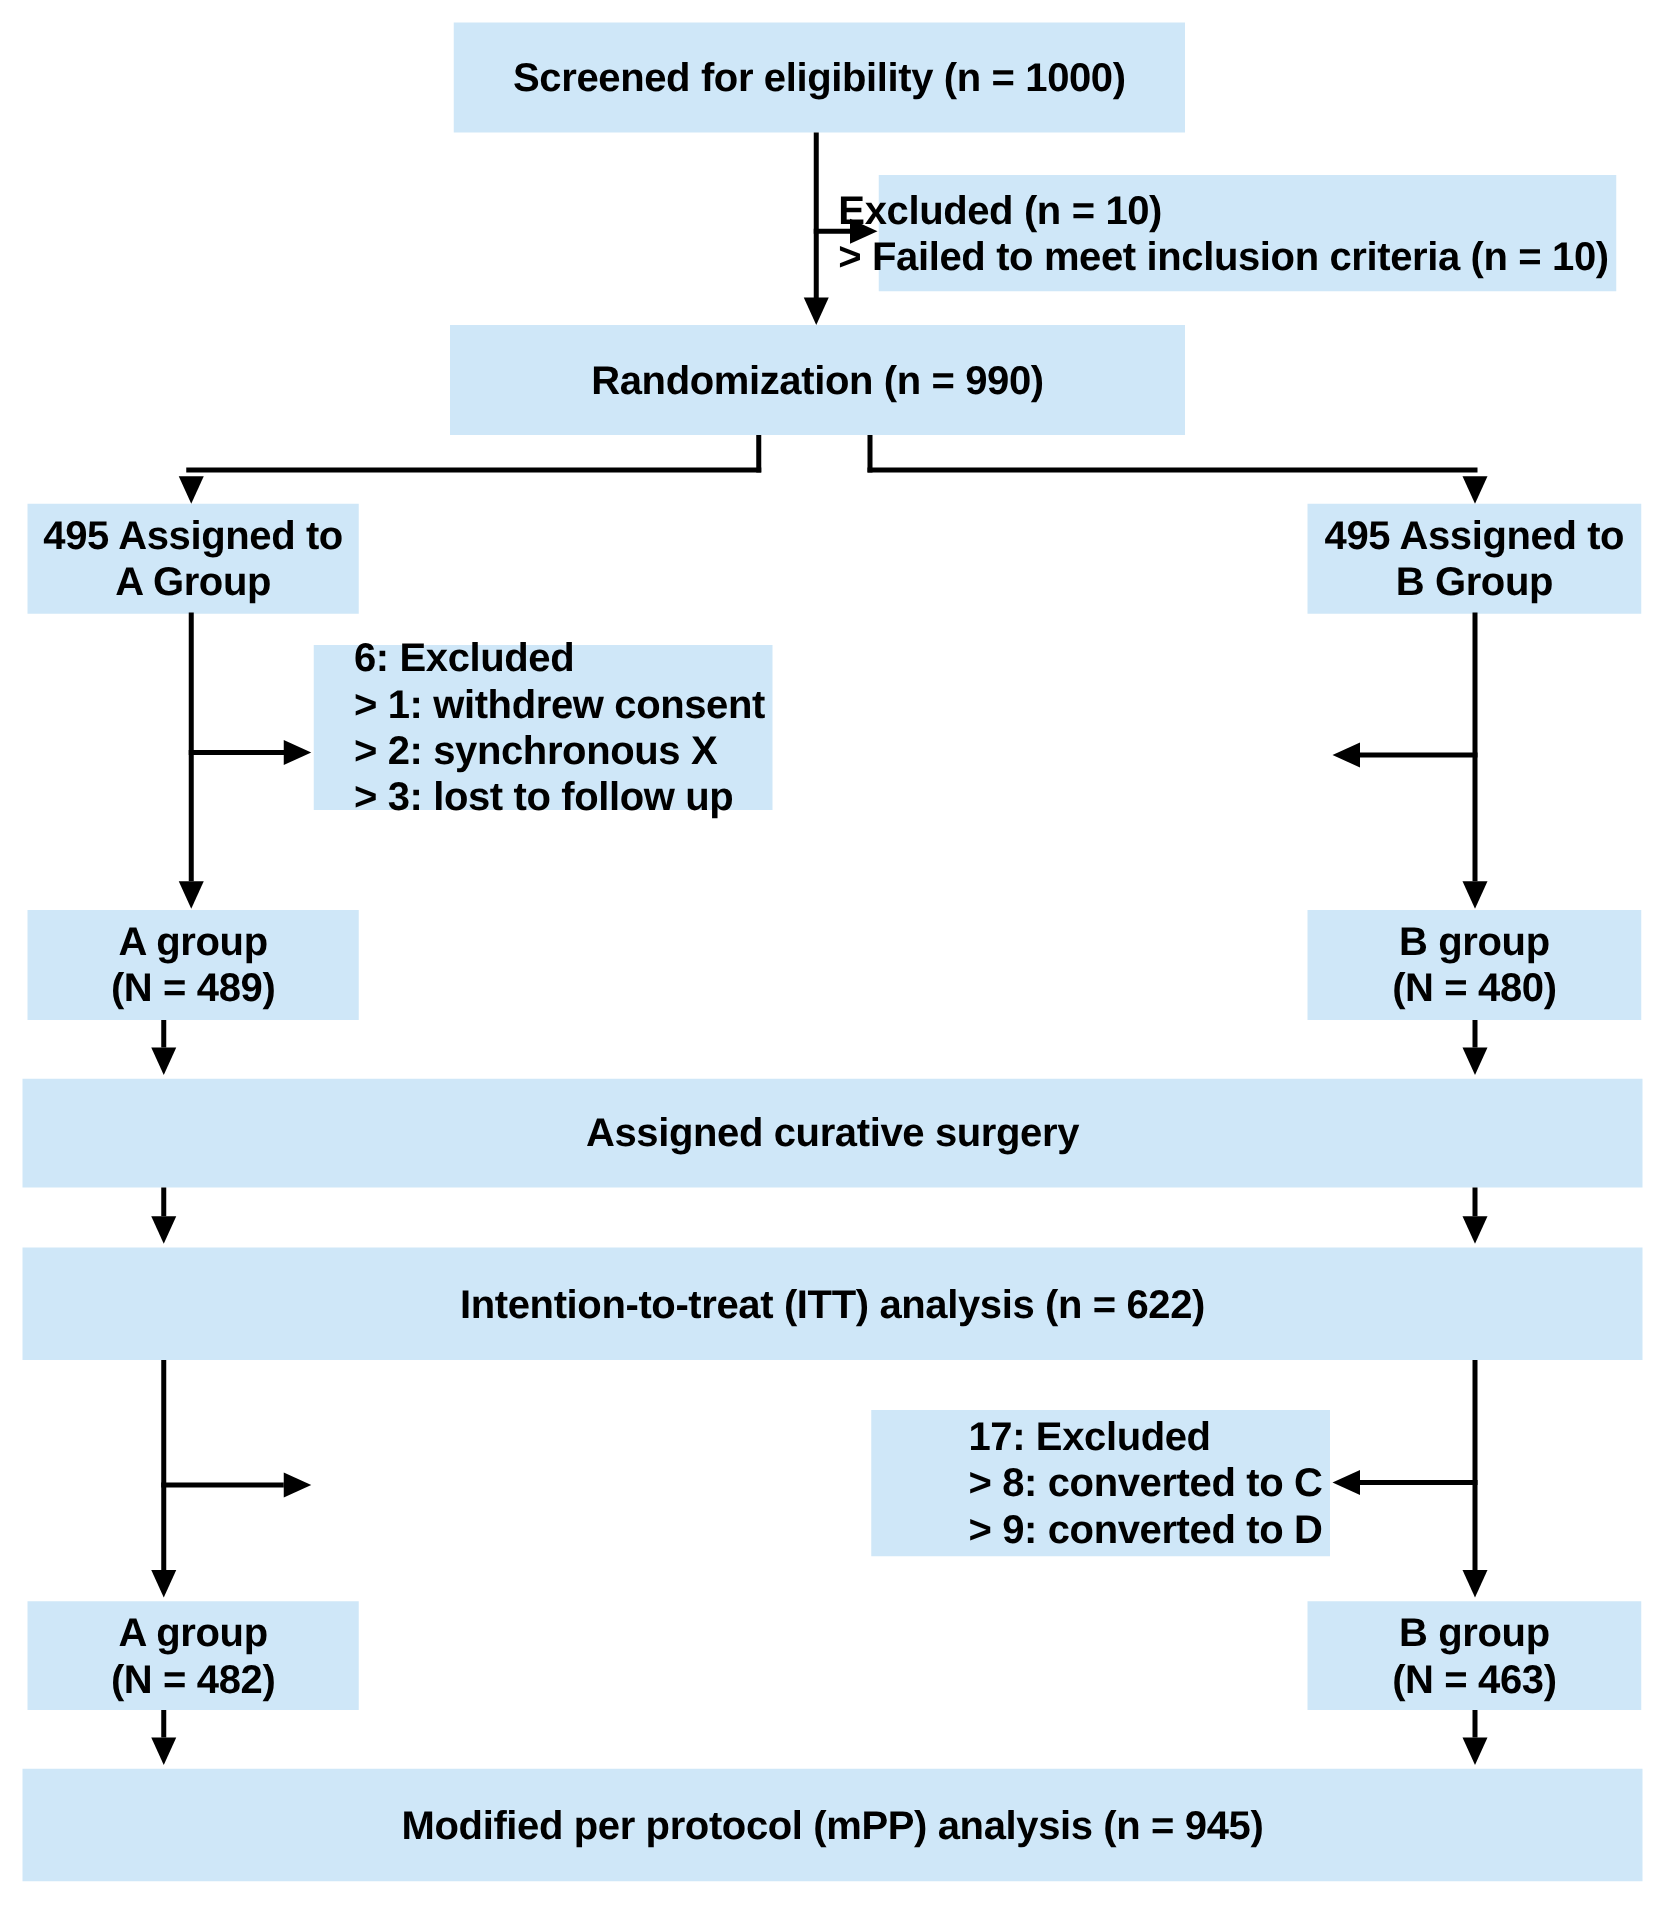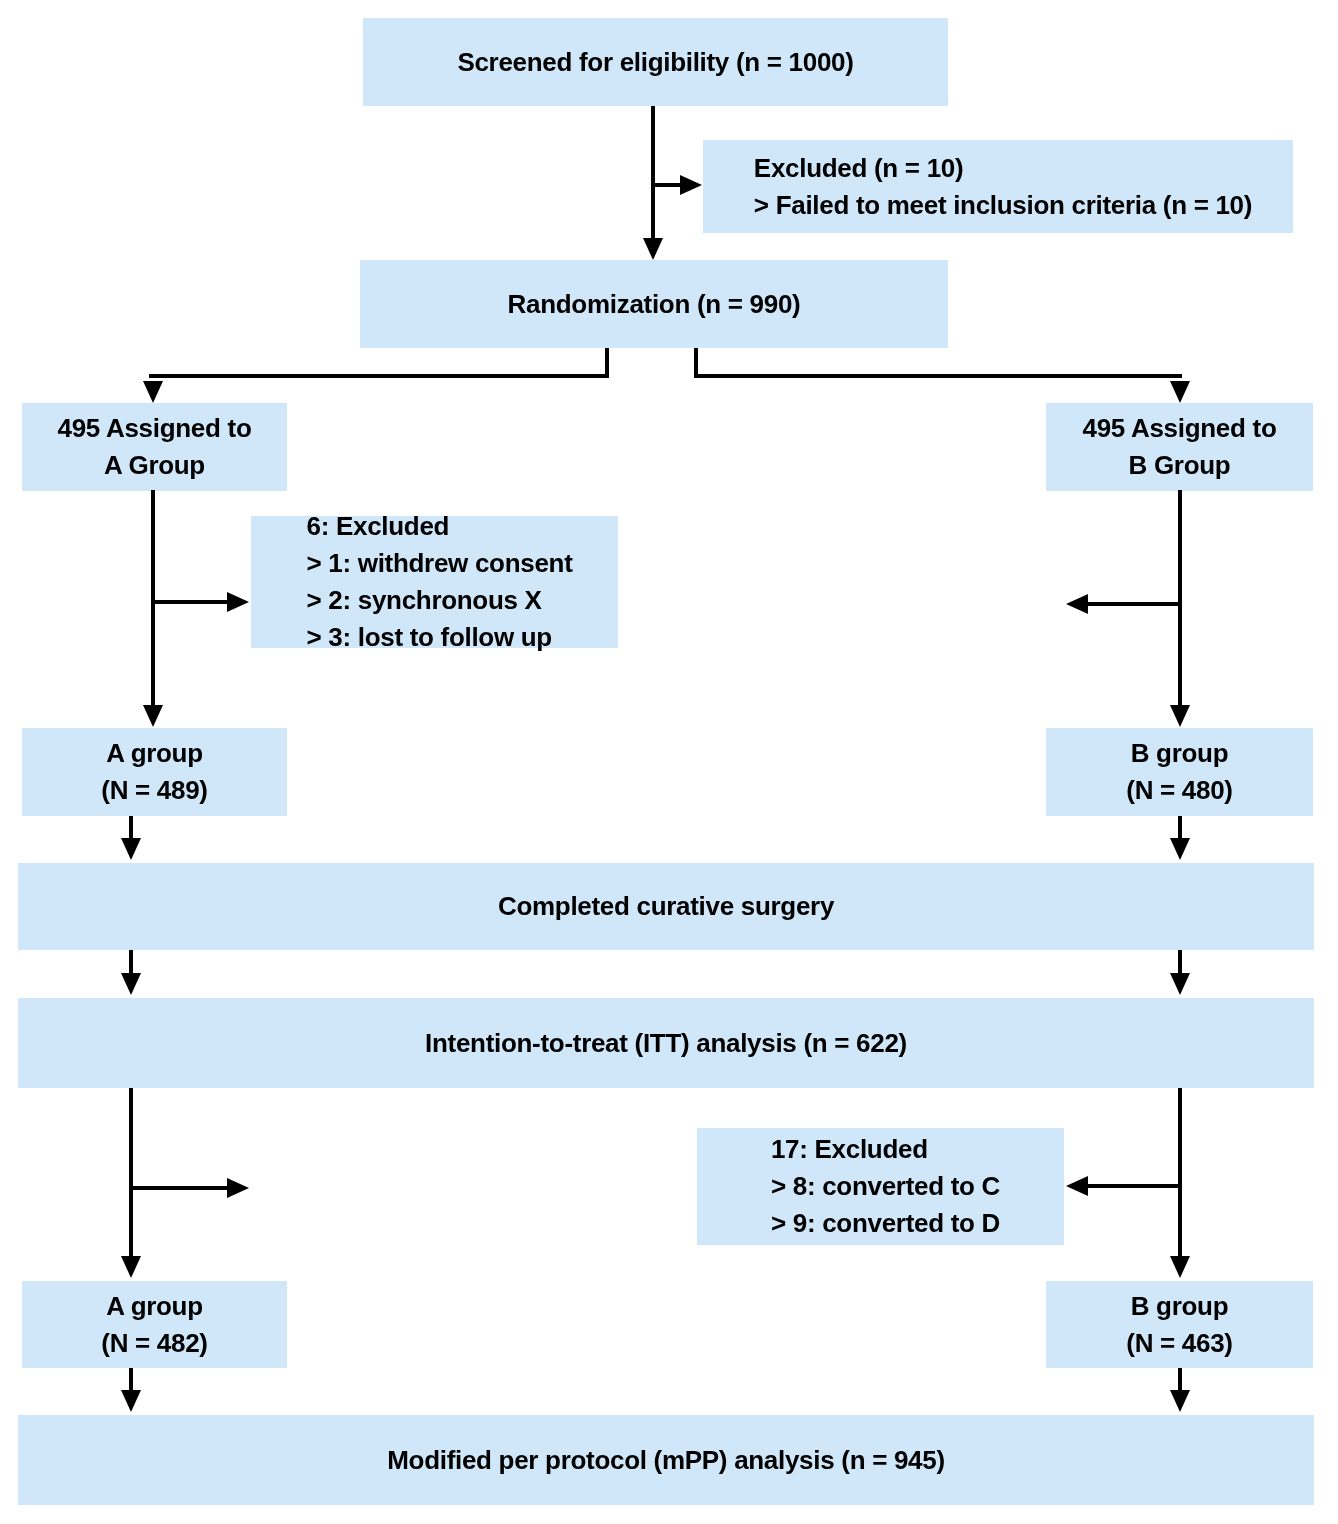--- a/index.html
+++ b/index.html
@@ -16,23 +16,23 @@
     font-family:"Liberation Sans", sans-serif;
     overflow:hidden;
   }
   .box{
     position:absolute;
     background:var(--box-fill);
     display:flex;align-items:center;
     box-sizing:border-box;
   }
   .box.center{justify-content:center;text-align:center;}
-  .box.left{justify-content:center;text-align:left;padding-left:16px;padding-right:6px;}
+  .box.left{justify-content:flex-end;text-align:left;padding-left:16px;padding-right:6px;}
   .box-text{
-    font-size:26px;
+    font-size:32px;
     font-weight:bold;
     color:var(--text);
     line-height:37px;
     letter-spacing:-0.3px;
     white-space:pre;
   }
   .vline,.hline{position:absolute;background:var(--line);}
   .vline{width:4px;}
   .hline{height:4px;}
   .arr{position:absolute;width:0;height:0;}
@@ -80,21 +80,21 @@
     <span class="box-text">A group
 (N = 489)</span>
   </div>
 
   <div class="box center" style="left:1046px;top:728px;width:267px;height:88px">
     <span class="box-text">B group
 (N = 480)</span>
   </div>
 
   <div class="box center" style="left:18px;top:863px;width:1296px;height:87px">
-    <span class="box-text">Completed curative surgery</span>
+    <span class="box-text">Assigned curative surgery</span>
   </div>
 
   <div class="box center" style="left:18px;top:998px;width:1296px;height:90px">
     <span class="box-text">Intention-to-treat (ITT) analysis (n = 622)</span>
   </div>
 
 
   <div class="box left" style="left:697px;top:1128px;width:367px;height:117px">
     <span class="box-text">17: Excluded
 &gt; 8: converted to C

